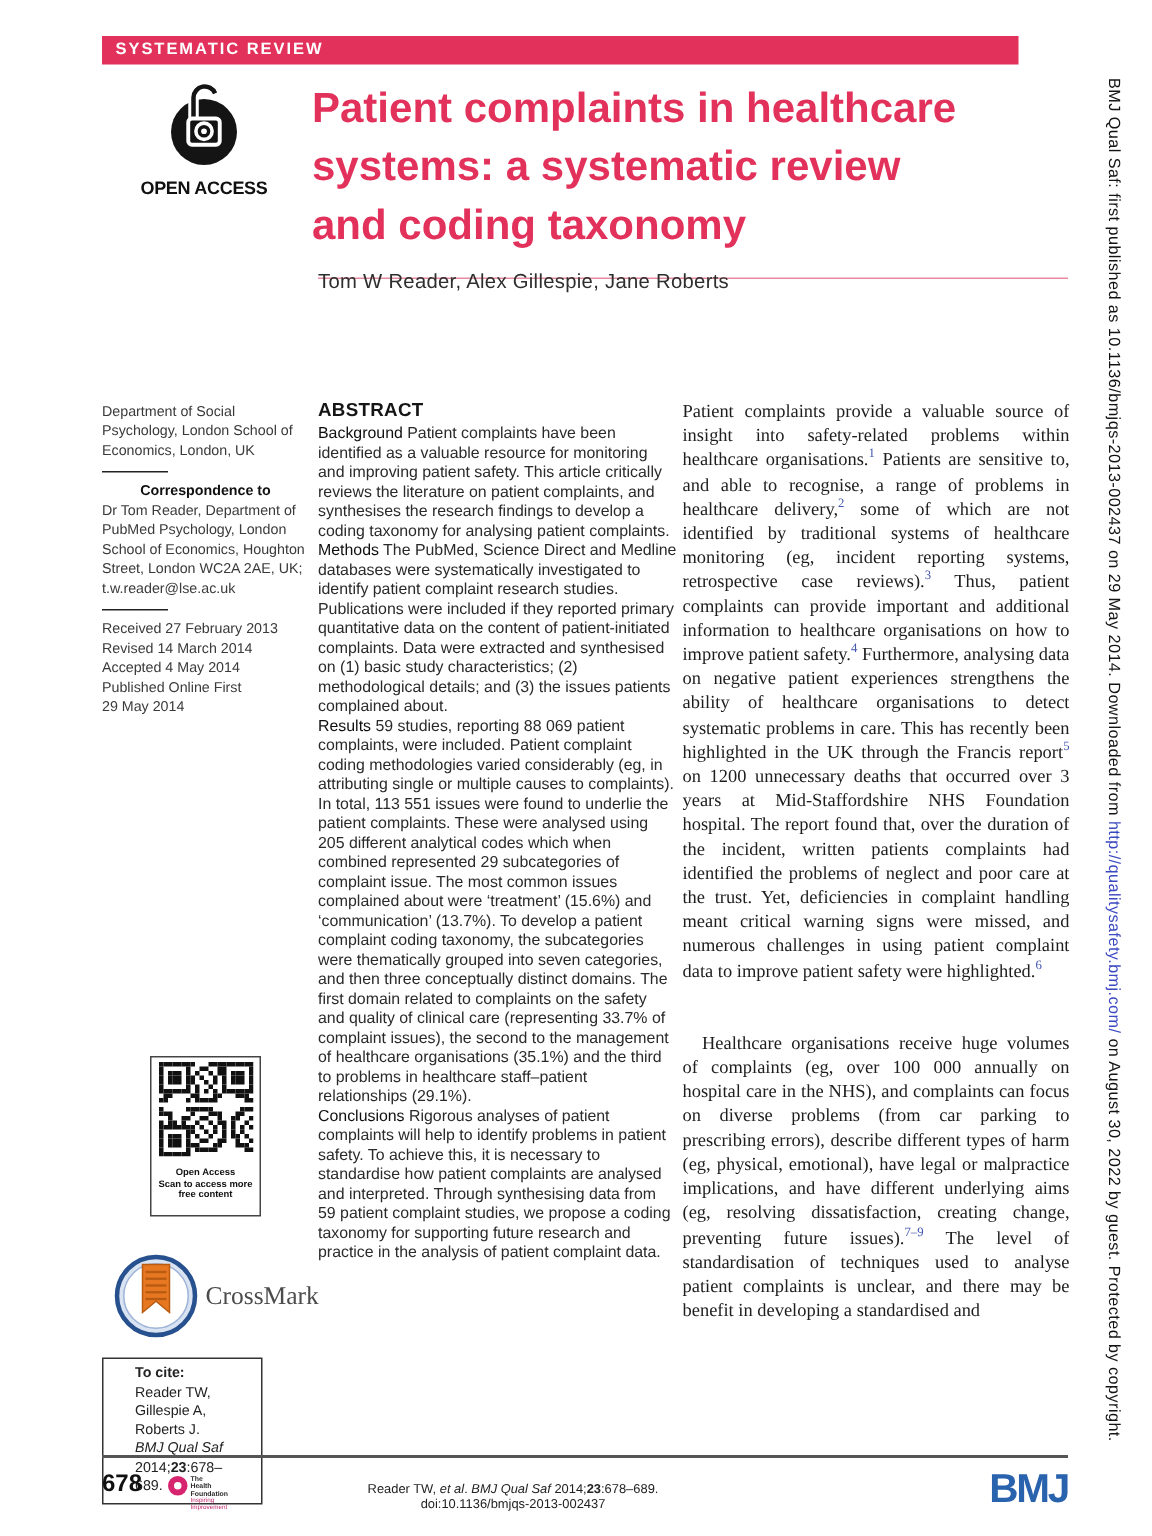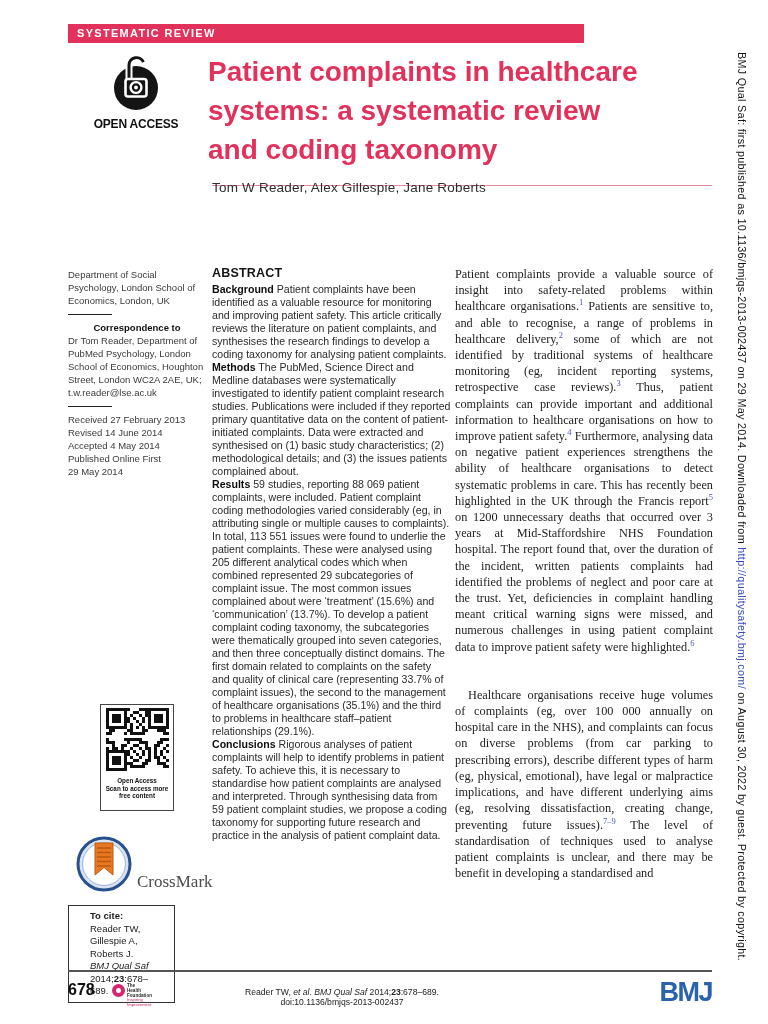--- a/index.html
+++ b/index.html
@@ -1,21 +1,21 @@
 <!DOCTYPE html>
 <html><head>
 <meta charset="utf-8">
 <style>
   html,body{margin:0;padding:0;background:#fff;}
   .page{position:relative;width:768px;height:1024px;background:#ffffff;overflow:hidden;
         font-family:"Liberation Sans",sans-serif;}
   .abs{position:absolute;}
 
   
-  .banner{left:68px;top:24px;width:516px;height:19px;background:#e2315a;color:#fff;
+  .banner{left:68px;top:24px;width:611px;height:19px;background:#e2315a;color:#fff;
           font-size:11px;font-weight:bold;letter-spacing:1.3px;line-height:19px;
           padding-left:9px;box-sizing:border-box;}
 
   
   .oa{left:80px;top:48px;width:112px;text-align:center;}
   .oa-label{margin-top:1px;font-size:12px;font-weight:bold;color:#101010;letter-spacing:-0.2px;}
 
   
   .title{left:208px;top:52px;width:502px;color:#e2315a;font-size:28px;font-weight:bold;line-height:39px;}
   .title-rule{left:212px;top:185px;width:500px;height:1px;background:#e78ba0;}
@@ -26,32 +26,32 @@
   .sidebar p{margin:0;}
   .sb-rule{width:44px;border:0;border-top:1.5px solid #222;margin:7px 0 6px 0;}
   .corr-label{font-weight:bold;color:#101010;text-align:center;}
 
   
   .qr-box{left:100px;top:704px;width:74px;height:107px;border:1px solid #444;box-sizing:border-box;
           text-align:center;padding-top:3px;background:#fff;}
   .qr-caption{font-size:6.3px;font-weight:bold;line-height:7.6px;margin-top:2px;color:#111;}
 
   
-  .crossmark{left:76px;top:836px;width:180px;display:flex;align-items:flex-end;}
+  .crossmark{left:76px;top:836px;width:180px;display:flex;align-items:center;}
   .cm-text{font-family:"Liberation Serif",serif;font-size:17px;color:#4c4c4c;margin-left:5px;}
 
   
   .tocite{left:68px;top:905px;width:107px;border:1.5px solid #333;box-sizing:border-box;
           padding:4px 21px;font-size:9.5px;line-height:12.5px;color:#222;background:#fff;}
 
   
   .col-abstract{left:212px;top:266px;width:239px;height:708px;overflow:hidden;}
   .col-abstract h2{margin:0 0 3px 0;font-size:12.5px;color:#151515;letter-spacing:0.2px;}
   .abs-p{margin:0;font-size:10.6px;line-height:13px;color:#2a2a2a;}
-  .abs-label{font-weight:bold;color:#0e0e0e;text-align:right;}
+  .abs-label{font-weight:normal;color:#0e0e0e;text-align:right;}
 
   
   .col-intro{left:455px;top:266px;width:258px;height:700px;overflow:hidden;
              font-family:"Liberation Serif",serif;}
   .col-intro h2{margin:0 0 2px 0;font-size:12.5px;color:#151515;letter-spacing:0.2px;
                 font-family:"Liberation Sans",sans-serif;}
   .intro-p{margin:0;font-size:12.3px;line-height:16.2px;text-align:justify;color:#1d1d1d;}
   .intro-p + .intro-p{text-indent:13px;margin-top:32px;}
   sup.ref{color:#4356b0;font-size:8.5px;line-height:0;}
 
@@ -107,21 +107,21 @@
   <div class="abs authors">Tom W Reader, Alex Gillespie, Jane Roberts</div>
 
   <div class="abs sidebar">
     <p>Department of Social Psychology, London School of Economics, London, UK</p>
     <div class="sb-rule"></div>
     <p class="corr-label">Correspondence to</p>
     <p>Dr Tom Reader, Department of PubMed Psychology, London School of Economics, Houghton Street, London WC2A 2AE, UK; t.w.reader@lse.ac.uk</p>
     <div class="sb-rule"></div>
     <div>
         <div class="date-line">Received 27 February 2013</div>
-        <div class="date-line">Revised 14 June 2014</div>
+        <div class="date-line">Revised 14 March 2014</div>
         <div class="date-line">Accepted 4 May 2014</div>
         <div class="date-line">Published Online First</div>
         <div class="date-line">29 May 2014</div>
       </div>
   </div>
 
   <div class="abs qr-box">
     <svg id="qr-svg" width="63" height="63" viewBox="0 0 63 63">
         <rect x="0" y="0" width="3" height="3" fill="#111"></rect>
         <rect x="3" y="0" width="3" height="3" fill="#111"></rect>

